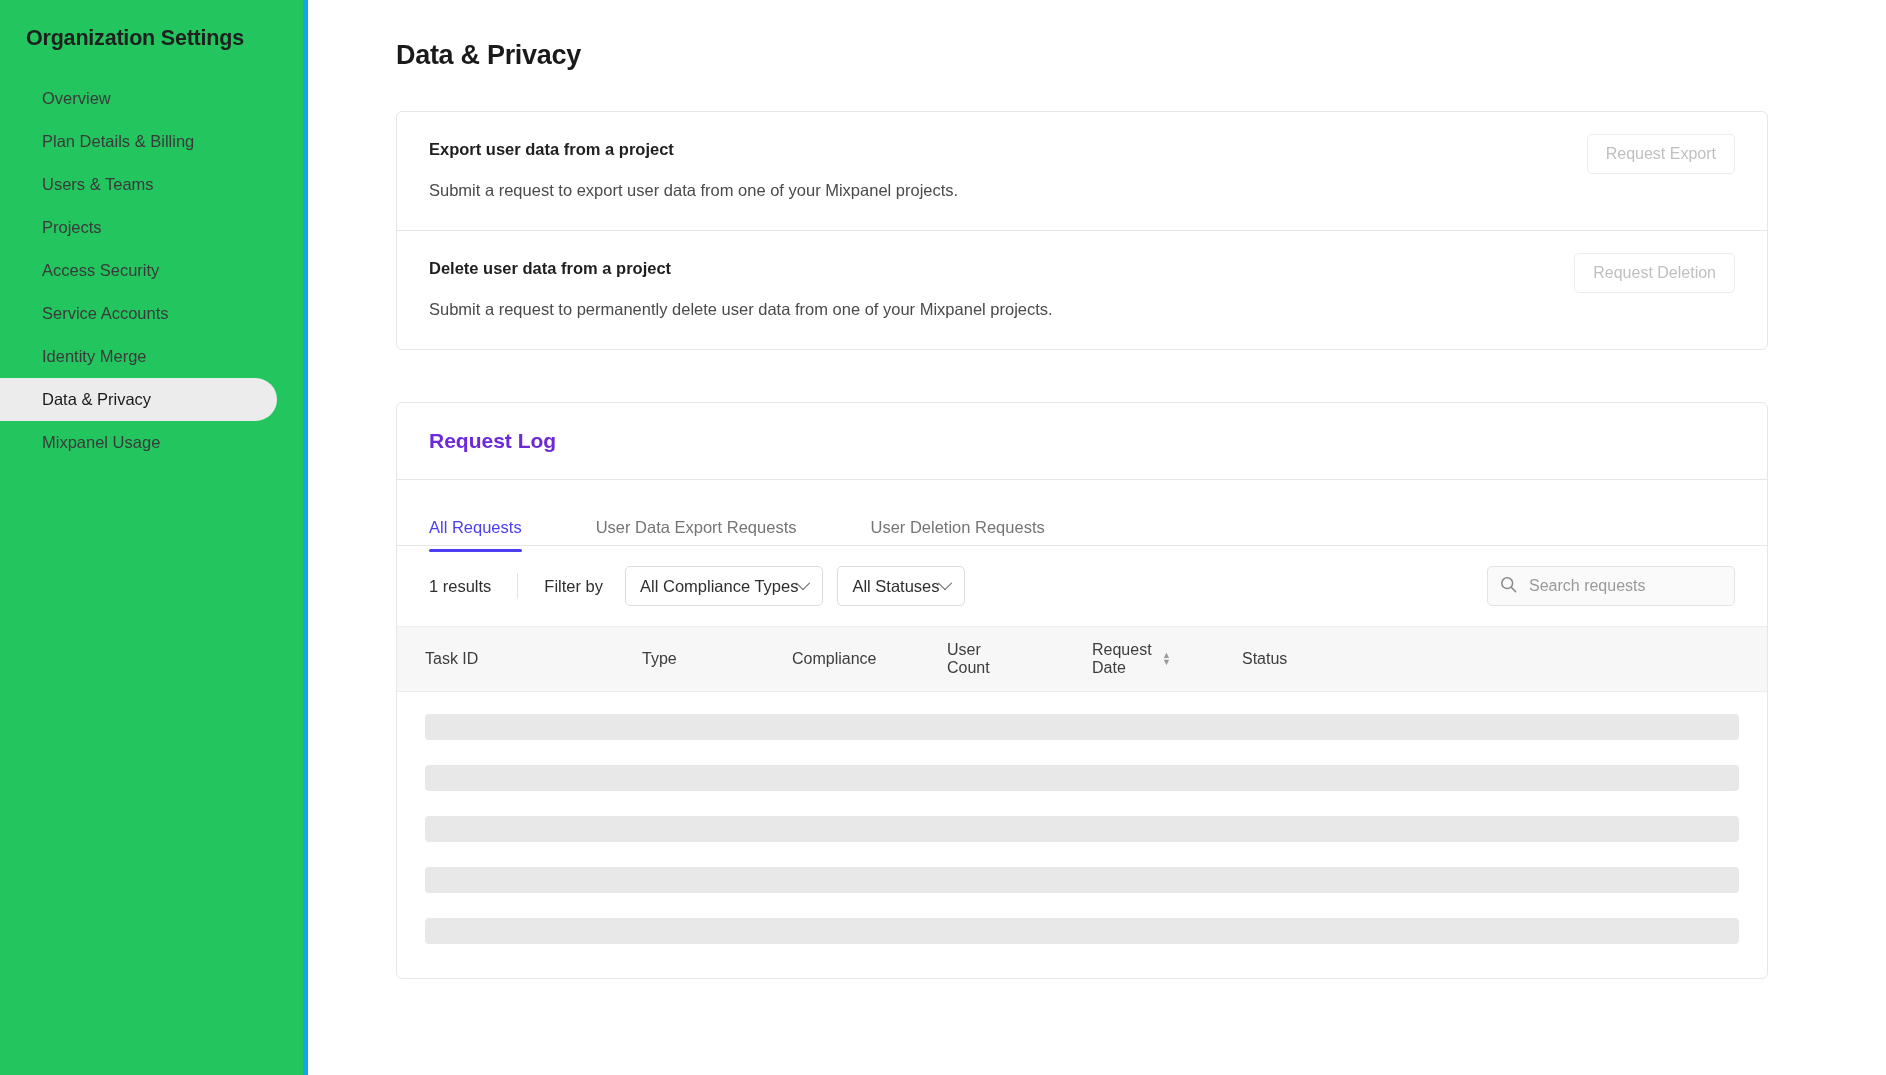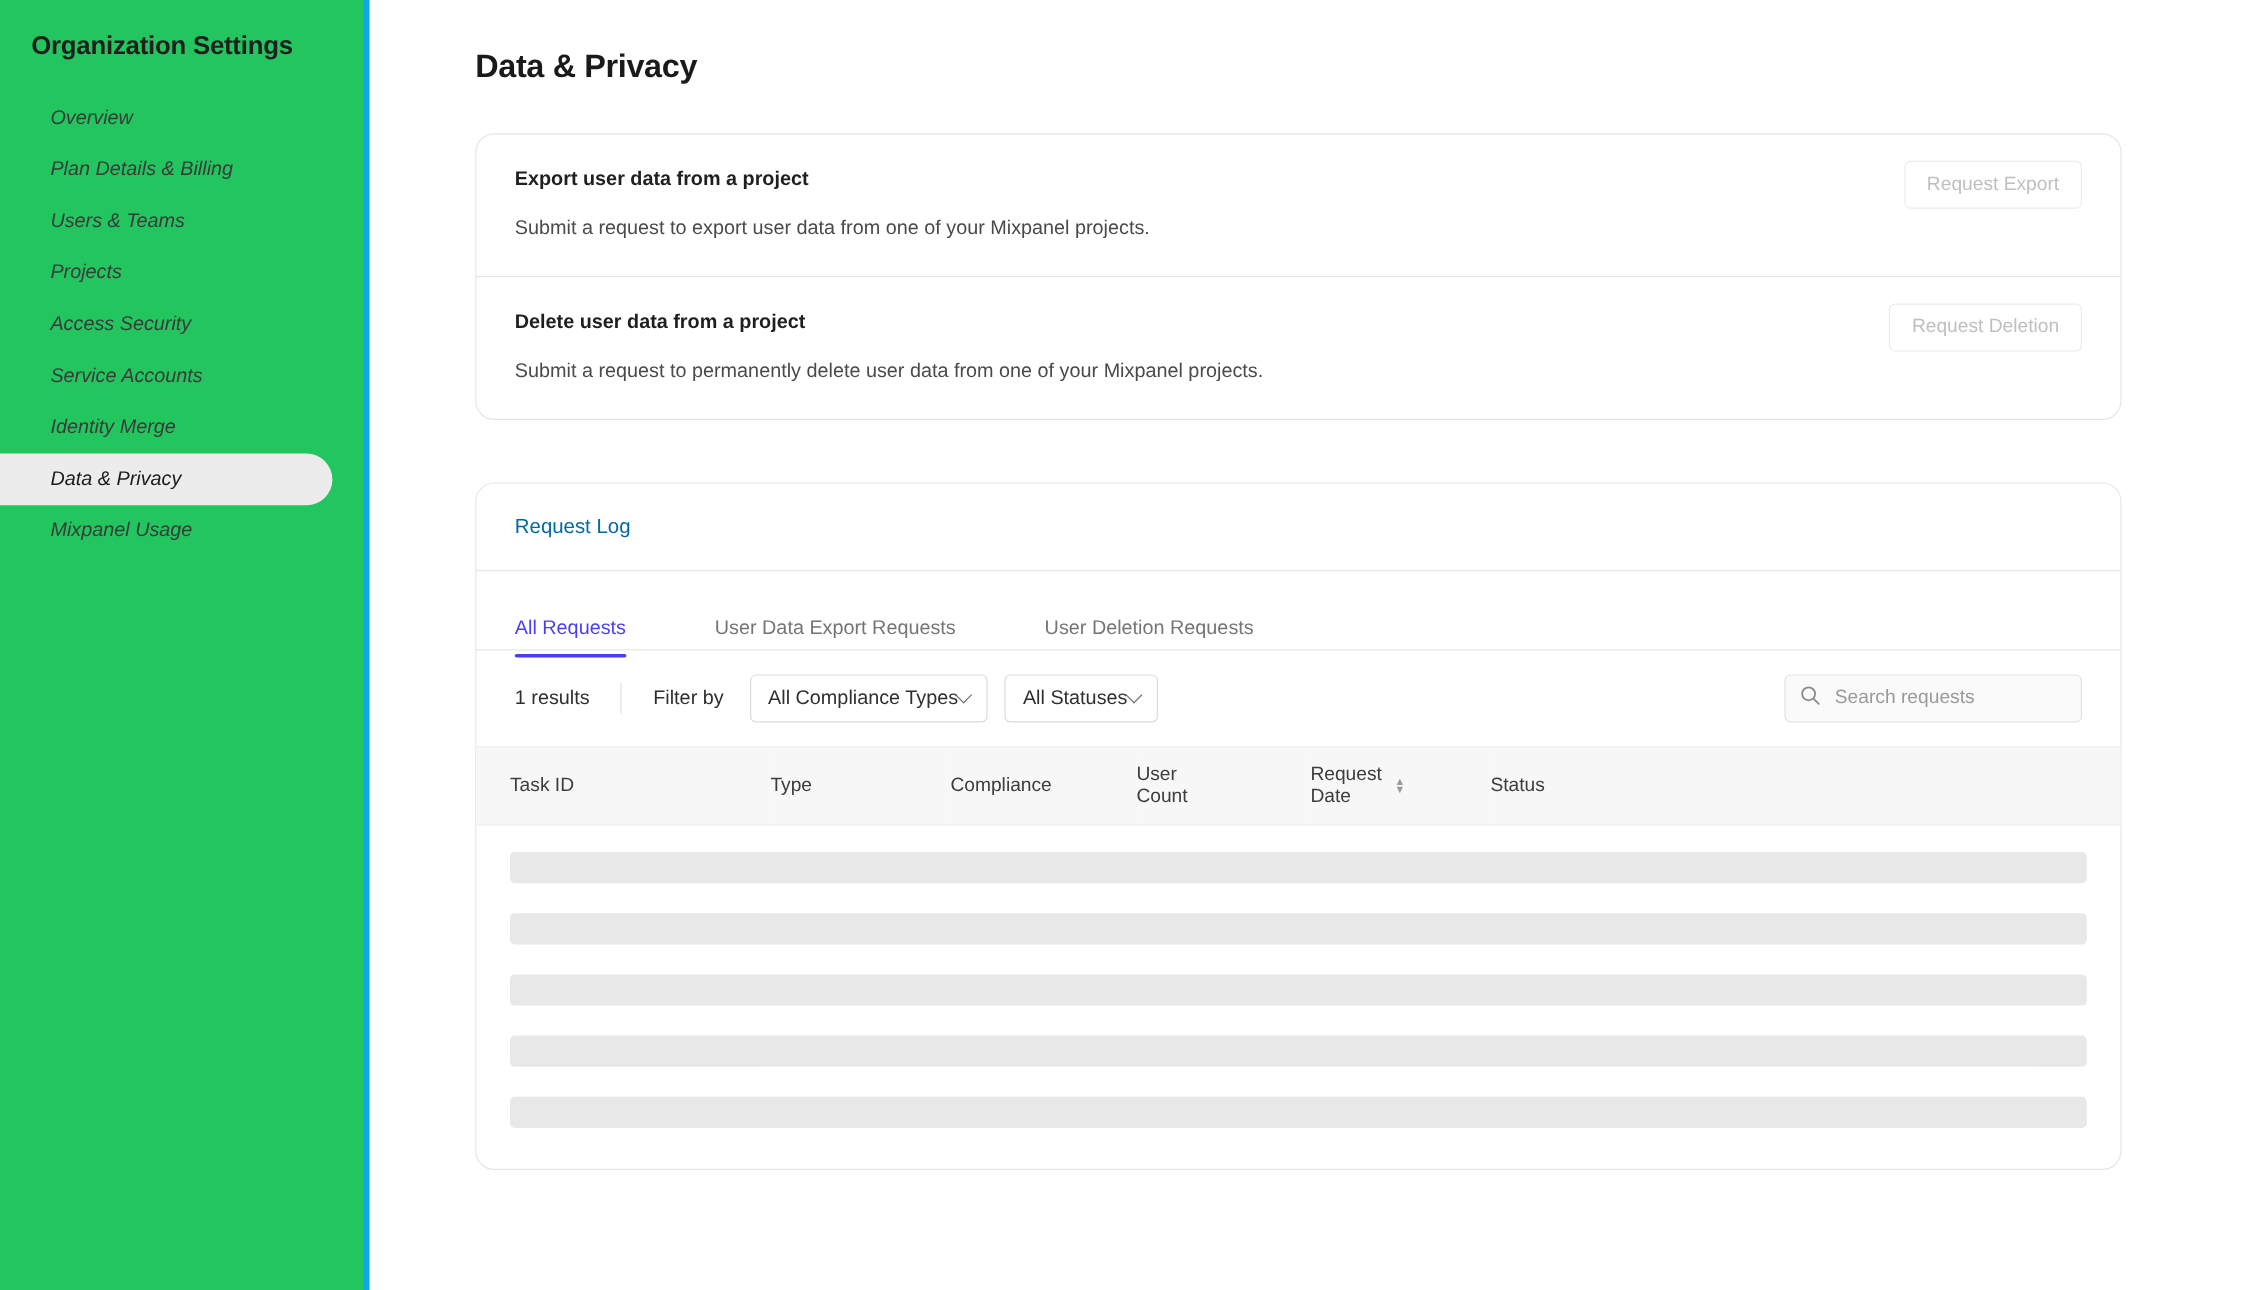--- a/index.html
+++ b/index.html
@@ -29,21 +29,21 @@
     padding-top: 26px;
   }
   .sidebar-title {
     font-size: 21.5px;
     font-weight: bold;
     color: #1f1f1f;
     padding: 0 26px;
     margin-bottom: 26px;
     letter-spacing: -0.2px;
   }
-  .sidebar-nav { display: flex; flex-direction: column; font-style: italic; }
+  .sidebar-nav { display: flex; flex-direction: column; }
   .sidebar-item {
     height: 43px;
     display: flex;
     align-items: center;
     padding-left: 42px;
     font-size: 16.5px;
     color: #3a3a3a;
     cursor: pointer;
     border-radius: 0 22px 22px 0;
     margin-right: 26px;
@@ -69,21 +69,21 @@
   .page-title {
     font-size: 27px;
     font-weight: bold;
     color: #1a1a1a;
     margin: 0 0 40px 0;
     letter-spacing: -0.3px;
   }
 
   .card {
     border: 1px solid #e6e6e6;
-    border-radius: 16px;
+    border-radius: 6px;
     background: #fff;
   }
   .card-row {
     padding: 28px 32px 30px 32px;
     position: relative;
   }
   .card-row + .card-row { border-top: 1px solid #e6e6e6; }
   .row-heading {
     font-size: 16.5px;
     font-weight: bold;
@@ -106,23 +106,23 @@
     border-radius: 5px;
     padding: 10px 18px;
     cursor: not-allowed;
   }
 
   .spacer { height: 52px; }
 
   
   .log-header {
     padding: 26px 32px;
-    font-size: 17px;
-    font-weight: normal;
-    color: #0369a1;
+    font-size: 21px;
+    font-weight: bold;
+    color: #6d28d9;
     border-bottom: 1px solid #e6e6e6;
   }
   .tabs {
     display: flex;
     align-items: flex-end;
     gap: 74px;
     padding: 0 32px;
     height: 66px;
     border-bottom: 1px solid #e6e6e6;
   }

